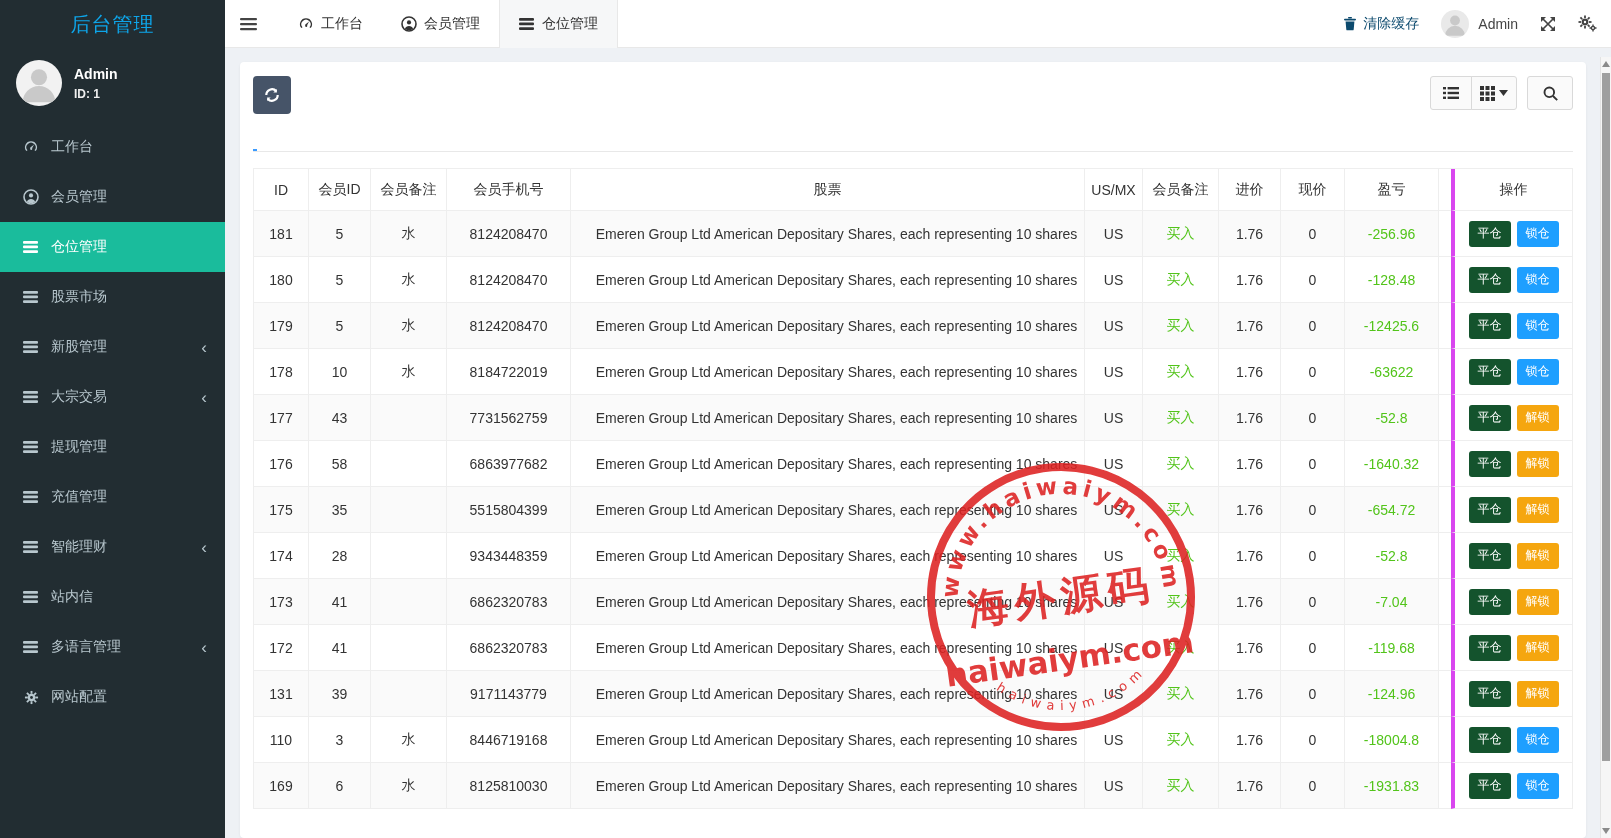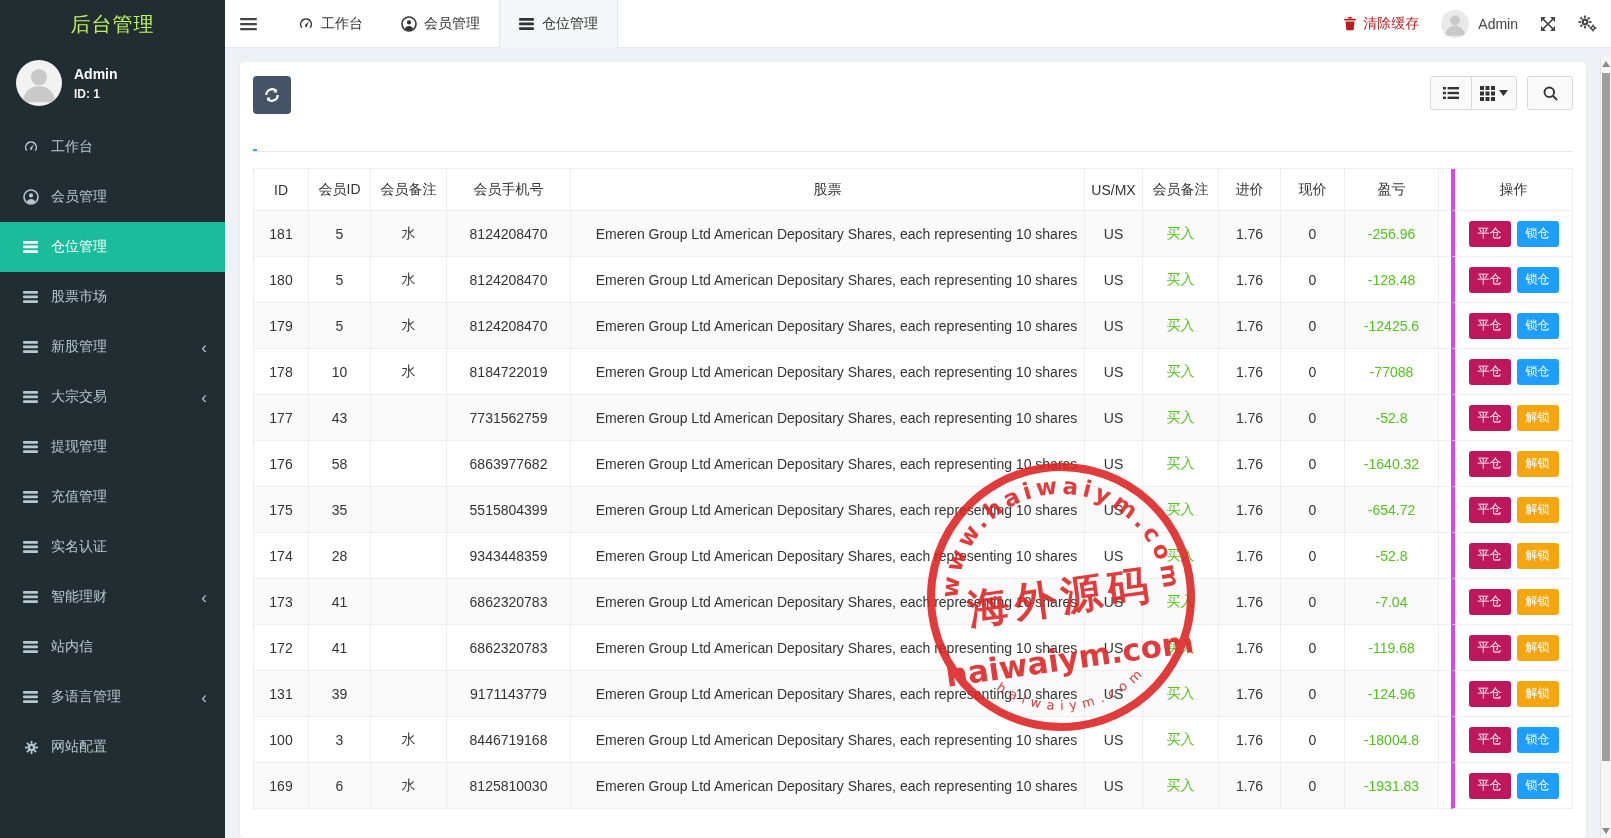--- a/index.html
+++ b/index.html
@@ -2,41 +2,41 @@
 <html><head>
 <meta charset="utf-8">
 <style>
   * { margin:0; padding:0; box-sizing:border-box; }
   html,body { width:1611px; height:838px; overflow:hidden; }
   body { font-family:"Liberation Sans","DejaVu Sans",sans-serif; background:#eef1f5; display:flex; font-size:14px; color:#333; }
   svg { display:block; }
 
   
   .sidebar { width:225px; flex-shrink:0; background:#222d32; color:#b8c7ce; display:flex; flex-direction:column; }
-  .brand { height:48px; line-height:48px; text-align:center; color:#bef264; font-size:20px; letter-spacing:1px; }
+  .brand { height:48px; line-height:48px; text-align:center; color:#0ea5e9; font-size:20px; letter-spacing:1px; }
   .user-panel { display:flex; align-items:center; gap:12px; padding:12px 18px 16px 16px; }
   .avatar-lg { width:46px; height:46px; border-radius:50%; background:#f2f2f2; display:flex; align-items:center; justify-content:center; overflow:hidden; flex-shrink:0; }
   .user-name { color:#fff; font-weight:bold; font-size:14px; margin-bottom:5px; }
   .user-id { color:#f0f0f0; font-size:12px; font-weight:bold; }
   .menu { flex:1; }
   .menu-item { height:50px; display:flex; align-items:center; padding:0 18px 0 22px; font-size:14px; cursor:pointer; }
   .menu-item .mi-icon { width:18px; margin-right:11px; display:flex; justify-content:center; color:inherit; }
   .menu-item.active { background:#1abc9c; color:#fff; }
   .menu-item .arrow { margin-left:auto; font-size:17px; line-height:1; }
 
   
   .main { flex:1; min-width:0; display:flex; flex-direction:column; }
   .navbar { height:48px; background:#fff; border-bottom:1px solid #e8e8e8; display:flex; align-items:center; flex-shrink:0; }
   .nav-burger { width:46px; height:48px; display:flex; align-items:center; justify-content:center; cursor:pointer; color:#444; }
   .nav-tabs { display:flex; height:48px; margin-left:8px; }
   .nav-tab { display:flex; align-items:center; gap:7px; padding:0 19px; cursor:pointer; color:#333; }
   .nav-tab .nt-icon { display:flex; color:#333; }
   .nav-tab.active { background:#f6f7f8; border-left:1px solid #e8e8e8; border-right:1px solid #e8e8e8; }
   .nav-right { margin-left:auto; display:flex; align-items:center; gap:22px; padding-right:14px; }
-  .clear-cache { display:flex; align-items:center; gap:6px; cursor:pointer; color:#b91c1c; }
+  .clear-cache { display:flex; align-items:center; gap:6px; cursor:pointer; color:#0c4a6e; }
   .nav-user { display:flex; align-items:center; gap:9px; cursor:pointer; color:#444; }
   .avatar-sm { width:28px; height:28px; border-radius:50%; background:#e9e9e9; display:flex; align-items:center; justify-content:center; overflow:hidden; }
   .nav-ic { display:flex; color:#444; cursor:pointer; }
 
   .content { flex:1; padding:14px 25px 0 15px; overflow:hidden; }
   .card { background:#fff; border-radius:4px; box-shadow:0 1px 3px rgba(0,0,0,.06); padding:14px 13px 0 13px; height:776px; overflow:hidden; }
 
   .card-top { display:flex; justify-content:space-between; align-items:flex-start; }
   .refresh-btn { width:38px; height:38px; background:#465468; border:none; border-radius:4px; display:flex; align-items:center; justify-content:center; cursor:pointer; }
   .tools { display:flex; align-items:center; }
@@ -58,21 +58,21 @@
   .thead .tr > div { height:42px; font-weight:normal; }
   .rows .tr > div { height:46px; }
   .rows .tr:nth-child(odd) { background:#fafafa; }
   .c-id{width:56px} .c-mid{width:62px} .c-rmk{width:76px} .c-ph{width:124px}
   .c-stock{flex:1; justify-content:flex-start; padding-left:18px; min-width:0; overflow:hidden; white-space:nowrap;}
   .c-us{width:58px} .c-dir{width:76px} .c-ent{width:62px} .c-cur{width:64px} .c-pnl{width:94px}
   .sp { width:12px; border-right:none !important; border-left:none; background:#fff; }
   .c-act { width:122px; gap:6px; background:#fff; border-left:4px solid #d946ef; }
   .green { color:#52c41a; }
   .btn { height:26px; padding:0 9px; border:none; border-radius:3px; color:#fff; font-size:12px; cursor:pointer; font-family:inherit; }
-  .btn.red { background:#be185d; }
+  .btn.red { background:#14532d; }
   .btn.lock { background:#1e9fff; }
   .btn.unlock { background:#f5a60f; }
 
   
   .stamp { position:absolute; left:922px; top:458px; width:278px; height:278px; opacity:.88; transform:rotate(-8deg); pointer-events:none; z-index:60; }
   .stamp text, .stamp textPath { font-family:"DejaVu Sans",sans-serif; }
 
   
   .scrollbar { position:absolute; right:0; top:57px; width:11px; height:781px; background:#f6f6f6; border-left:1px solid #e3e3e3; z-index:80; cursor:pointer; }
   .sb-arrow { width:0; height:0; border-left:4px solid transparent; border-right:4px solid transparent; margin:4px auto; }
@@ -179,31 +179,20 @@
       </div>
       <div class="menu-item">
         <span class="mi-icon">
           <svg width="16" height="14" viewBox="0 0 16 14" fill="currentColor">
             <rect y="1" width="15" height="2.7" rx="1"></rect>
             <rect y="5.6" width="15" height="2.7" rx="1"></rect>
             <rect y="10.2" width="15" height="2.7" rx="1"></rect>
           </svg>
         </span>
         <span>充值管理</span>
-
-      </div>
-      <div class="menu-item">
-        <span class="mi-icon">
-          <svg width="16" height="14" viewBox="0 0 16 14" fill="currentColor">
-            <rect y="1" width="15" height="2.7" rx="1"></rect>
-            <rect y="5.6" width="15" height="2.7" rx="1"></rect>
-            <rect y="10.2" width="15" height="2.7" rx="1"></rect>
-          </svg>
-        </span>
-        <span>实名认证</span>
 
       </div>
       <div class="menu-item">
         <span class="mi-icon">
           <svg width="16" height="14" viewBox="0 0 16 14" fill="currentColor">
             <rect y="1" width="15" height="2.7" rx="1"></rect>
             <rect y="5.6" width="15" height="2.7" rx="1"></rect>
             <rect y="10.2" width="15" height="2.7" rx="1"></rect>
           </svg>
         </span>
@@ -499,21 +488,21 @@
             <div class="tr">
               <div class="c-id">178</div>
               <div class="c-mid">10</div>
               <div class="c-rmk">水</div>
               <div class="c-ph">8184722019</div>
               <div class="c-stock">Emeren Group Ltd American Depositary Shares, each representing 10 shares</div>
               <div class="c-us">US</div>
               <div class="c-dir green">买入</div>
               <div class="c-ent">1.76</div>
               <div class="c-cur">0</div>
-              <div class="c-pnl green">-77088</div>
+              <div class="c-pnl green">-63622</div>
               <div class="sp"></div>
               <div class="c-act">
                 <button class="btn red">平仓</button>
                 <button class="btn lock">锁仓</button>
               </div>
             </div>
             <div class="tr">
               <div class="c-id">177</div>
               <div class="c-mid">43</div>
               <div class="c-rmk"></div>
@@ -626,21 +615,21 @@
               <div class="c-ent">1.76</div>
               <div class="c-cur">0</div>
               <div class="c-pnl green">-124.96</div>
               <div class="sp"></div>
               <div class="c-act">
                 <button class="btn red">平仓</button>
                 <button class="btn unlock">解锁</button>
               </div>
             </div>
             <div class="tr">
-              <div class="c-id">100</div>
+              <div class="c-id">110</div>
               <div class="c-mid">3</div>
               <div class="c-rmk">水</div>
               <div class="c-ph">8446719168</div>
               <div class="c-stock">Emeren Group Ltd American Depositary Shares, each representing 10 shares</div>
               <div class="c-us">US</div>
               <div class="c-dir green">买入</div>
               <div class="c-ent">1.76</div>
               <div class="c-cur">0</div>
               <div class="c-pnl green">-18004.8</div>
               <div class="sp"></div>

